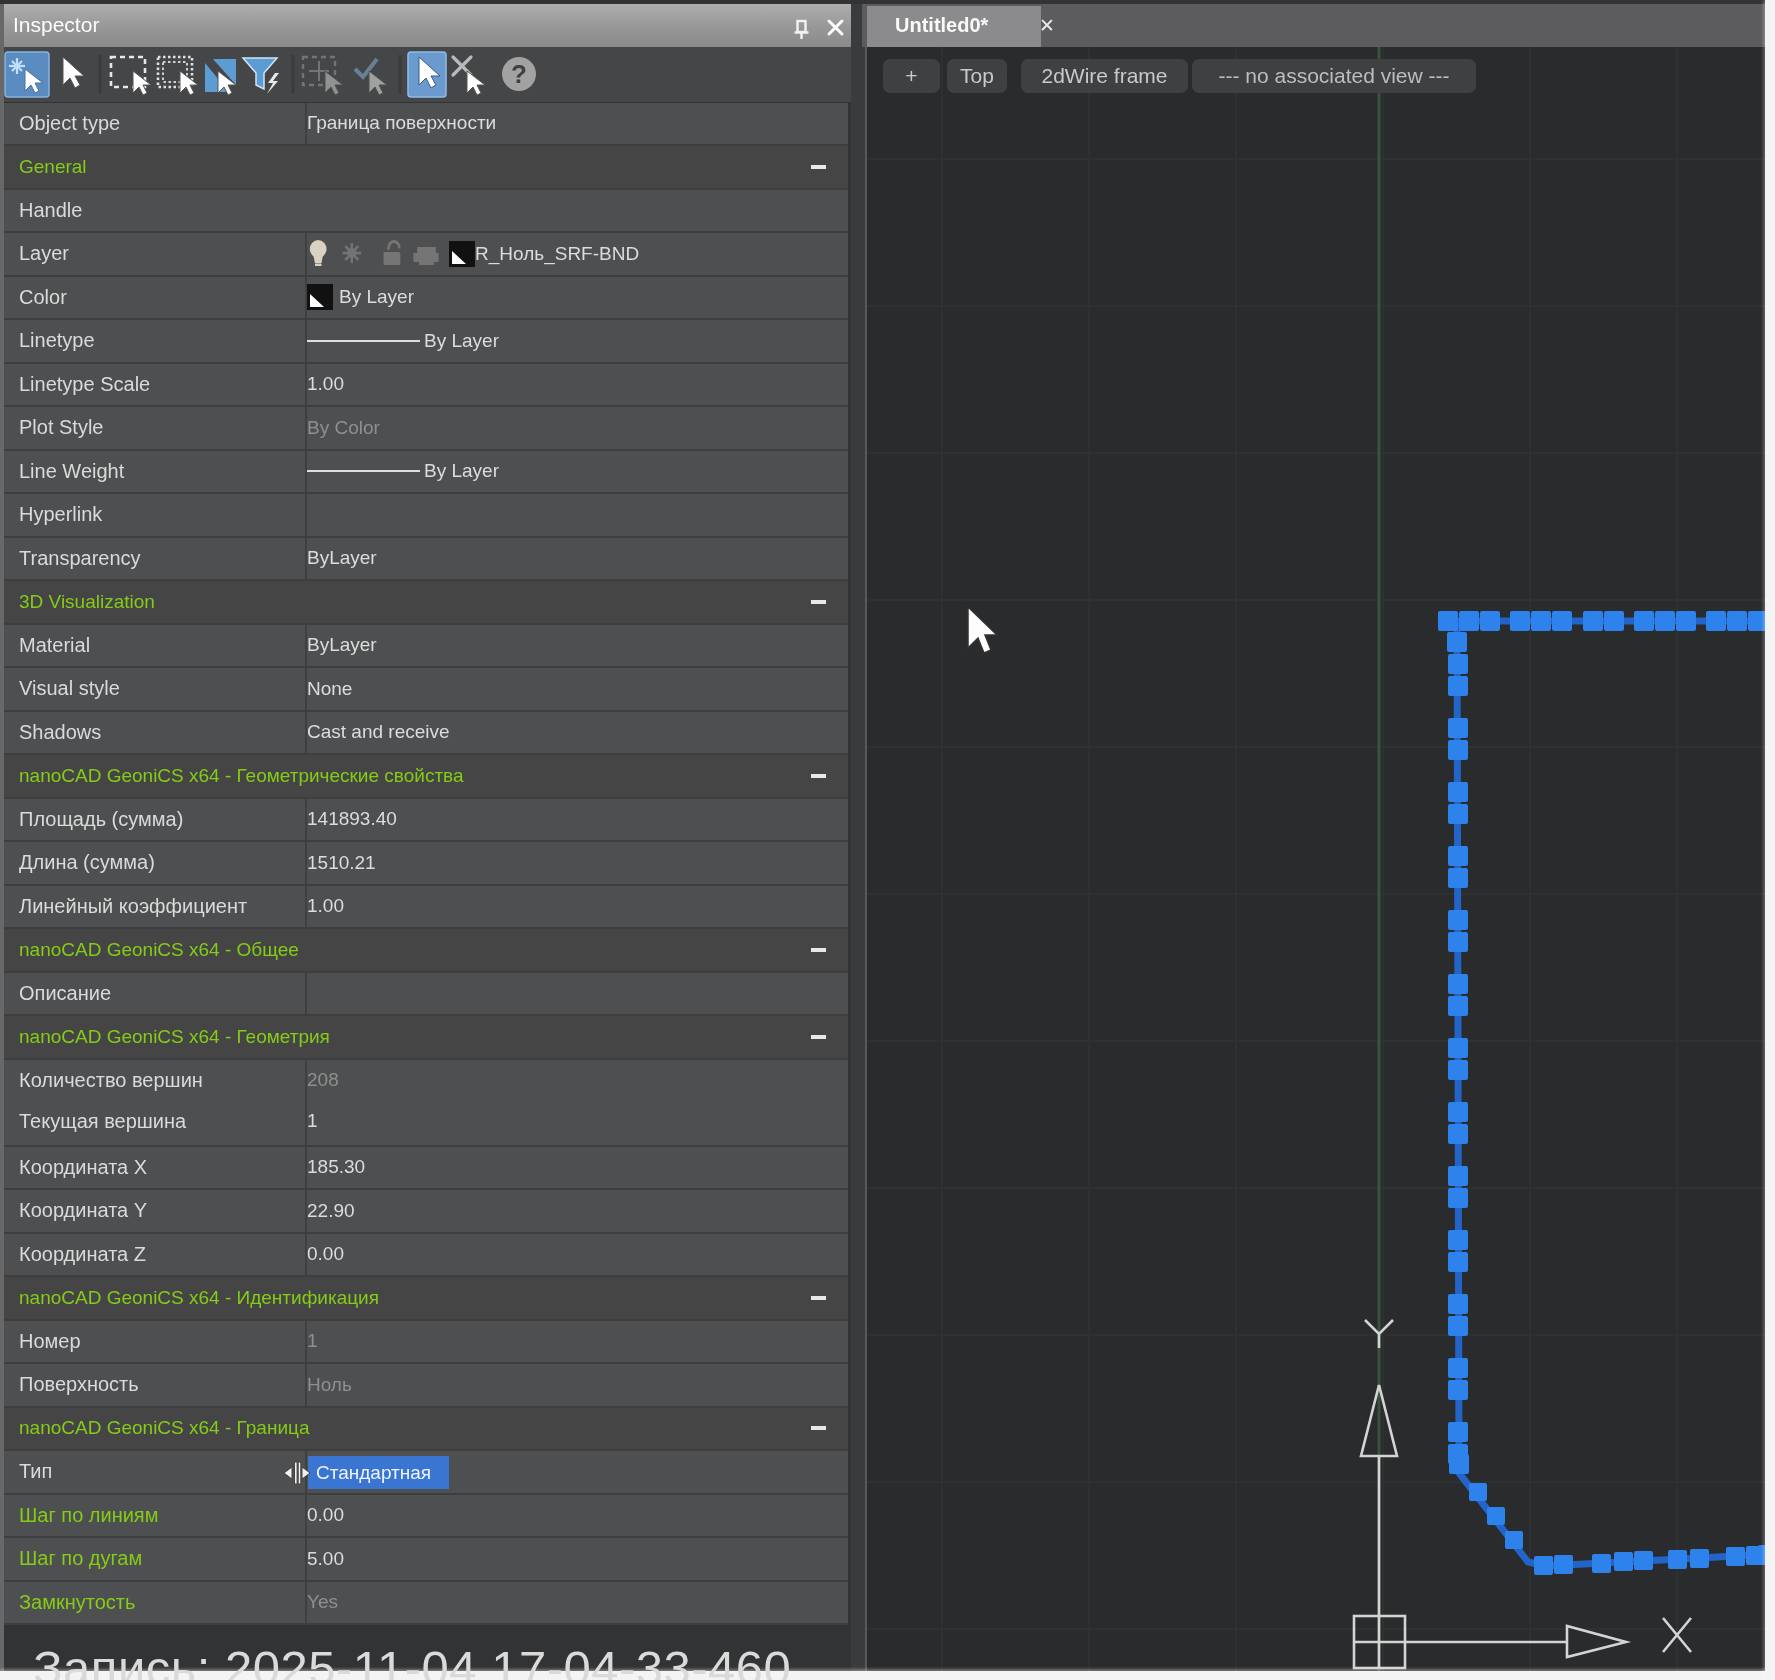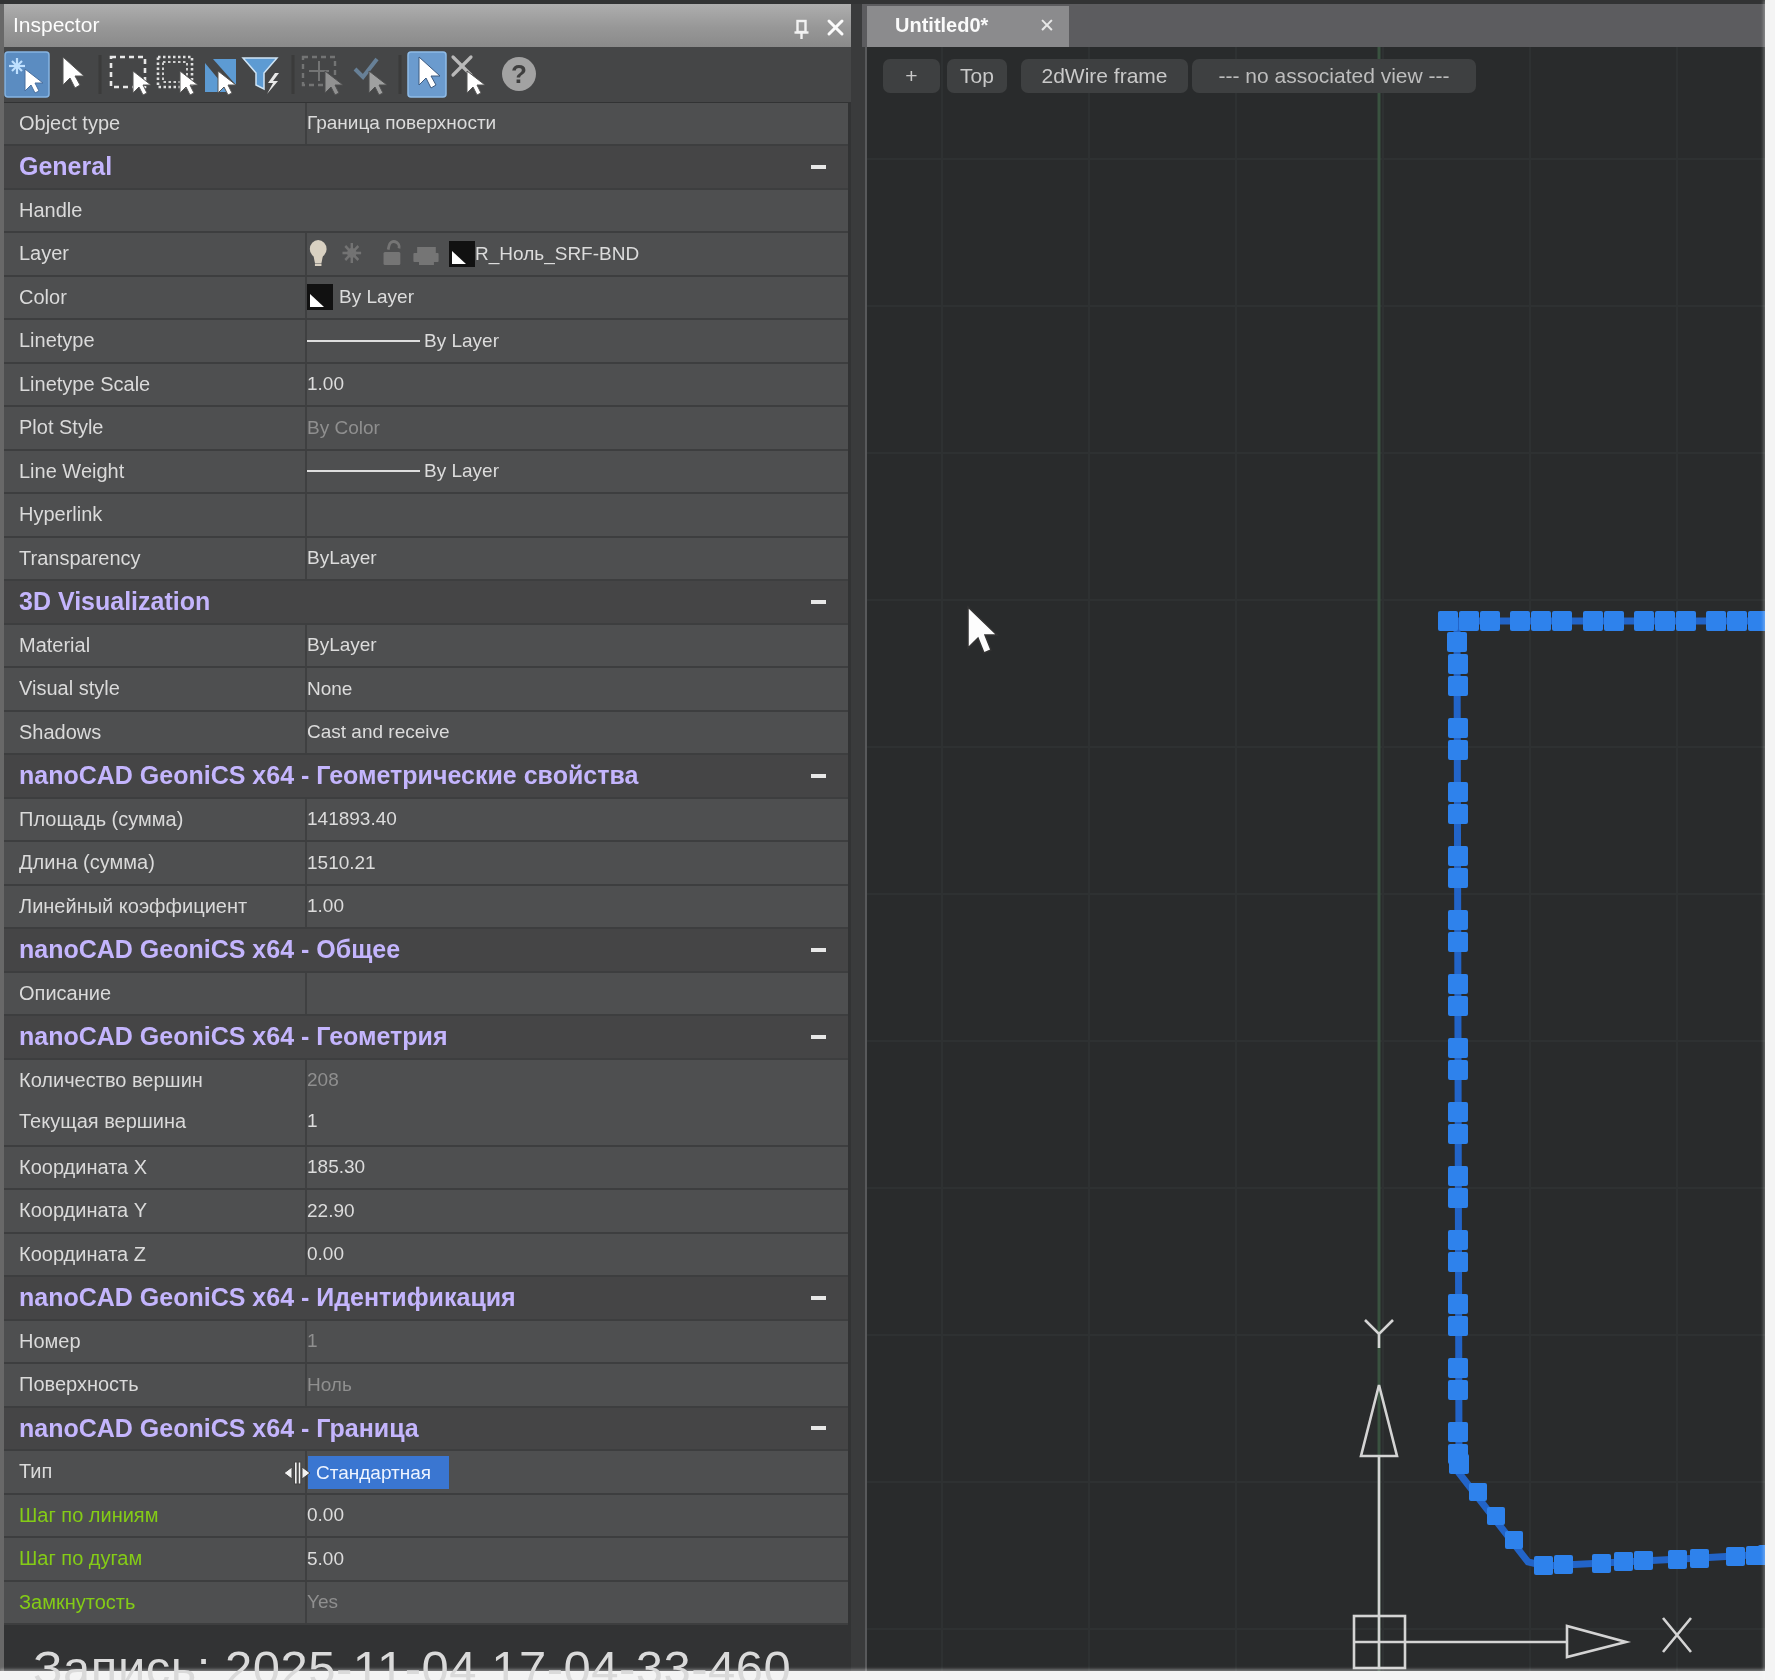--- a/index.html
+++ b/index.html
@@ -12,38 +12,38 @@
 #title .t { position:absolute; left:10px; top:9px; font-size:21px; color:#fdfdfd; }
 #pinicon { position:absolute; left:789px; top:15px; }
 #xicon { position:absolute; left:823px; top:14px; width:19px; height:19px; }
 #toolbar { position:absolute; left:3px; top:47px; width:848px; height:55px; background:#454647; }
 #tbl { position:absolute; left:3px; top:0px; width:845px; height:1680px; }
 .row { position:absolute; left:0; width:845px; background:#4e4f50; border-bottom:2px solid #3d3e3f; }
 .row .lab { position:absolute; left:16px; top:0; bottom:0; display:flex; align-items:center; font-size:20px; color:#dadada; }
 .row .lab.dim { color:#84cc16;text-align:right; }
 .row .vcell { position:absolute; left:302px; top:0; bottom:0; right:0; border-left:2px solid #3f4041; display:flex; align-items:center; padding-left:0; }
 .row.hdr { background:#454546; }
-.row .hl { position:absolute; left:16px; top:0; bottom:0; display:flex; align-items:center; font-size:25px; font-weight:bold; color:#c4b5fd; }
+.row .hl { position:absolute; left:16px; top:0; bottom:0; display:flex; align-items:center; font-size:19px; font-weight:normal; color:#84cc16; }
 .row .minus { position:absolute; right:22px; top:50%; margin-top:-2px; width:15px; height:4px; background:#e8e8e8; }
 .val { font-size:19px; color:#dcdcdc; }
 .val.grey { color:#8f8f8f; }
 .lline { width:113px; height:2px; background:#dedede; margin-right:4px; }
 .bwsq { display:inline-flex; margin-left:2px; }
 .licons { display:inline-flex; width:140px; }
 .splitcur { position:absolute; left:-24px; top:7px; z-index:3; }
 .bluesel { position:absolute; left:1px; top:5px; width:141px; height:33px; line-height:33px; background:#3a76d1; color:#eef4ff; font-size:19px; padding-left:8px; }
 #belowtbl { position:absolute; left:3px; top:1625px; width:848px; height:55px; background:#323334; }
 
 
 #split { position:absolute; left:851px; top:0; width:14px; height:1680px; background:#3a3b3c; }
 
 
 #topstrip { position:absolute; left:0; top:0; width:1775px; height:4px; background:#323334; }
 #tabbar { position:absolute; left:862px; top:4px; width:903px; height:43px; background:#5c5c5f; }
-#tab { position:absolute; left:5px; top:2px; width:202px; height:41px; background:#8b8b8d;padding-left:6px; }
+#tab { position:absolute; left:5px; top:2px; width:174px; height:41px; background:#8b8b8d;padding-left:6px; }
 #tab .tt { position:absolute; left:28px; top:8px; font-size:20px; font-weight:bold; color:#fafafa; }
 #tab .tx { position:absolute; left:172px; top:8px; font-size:19px; color:#e8e8e8; }
 #canvas { position:absolute; left:865px; top:47px; width:900px; height:1624px; background:#292b2c; border-left:2px solid #58595b; }
 .cbtn { position:absolute; top:12px; height:34px; background:#3e4041; border-radius:7px; color:#c9c9c9; font-size:21px; display:flex; align-items:center; justify-content:center; }
 
 
 #bwhite { position:absolute; left:0; top:1671px; width:1775px; height:9px; background:#f4f4f4; box-shadow:0 -2px 3px rgba(255,255,255,.35); }
 #rwhite { position:absolute; left:1765px; top:0; width:10px; height:1680px; background:#f4f4f4; box-shadow:-2px 0 3px rgba(255,255,255,.25); }
 #caption { position:absolute; left:33px; top:1640px; font-size:49px; color:#dadada; letter-spacing:0.5px; white-space:nowrap; z-index:5; }
 </style></head>

